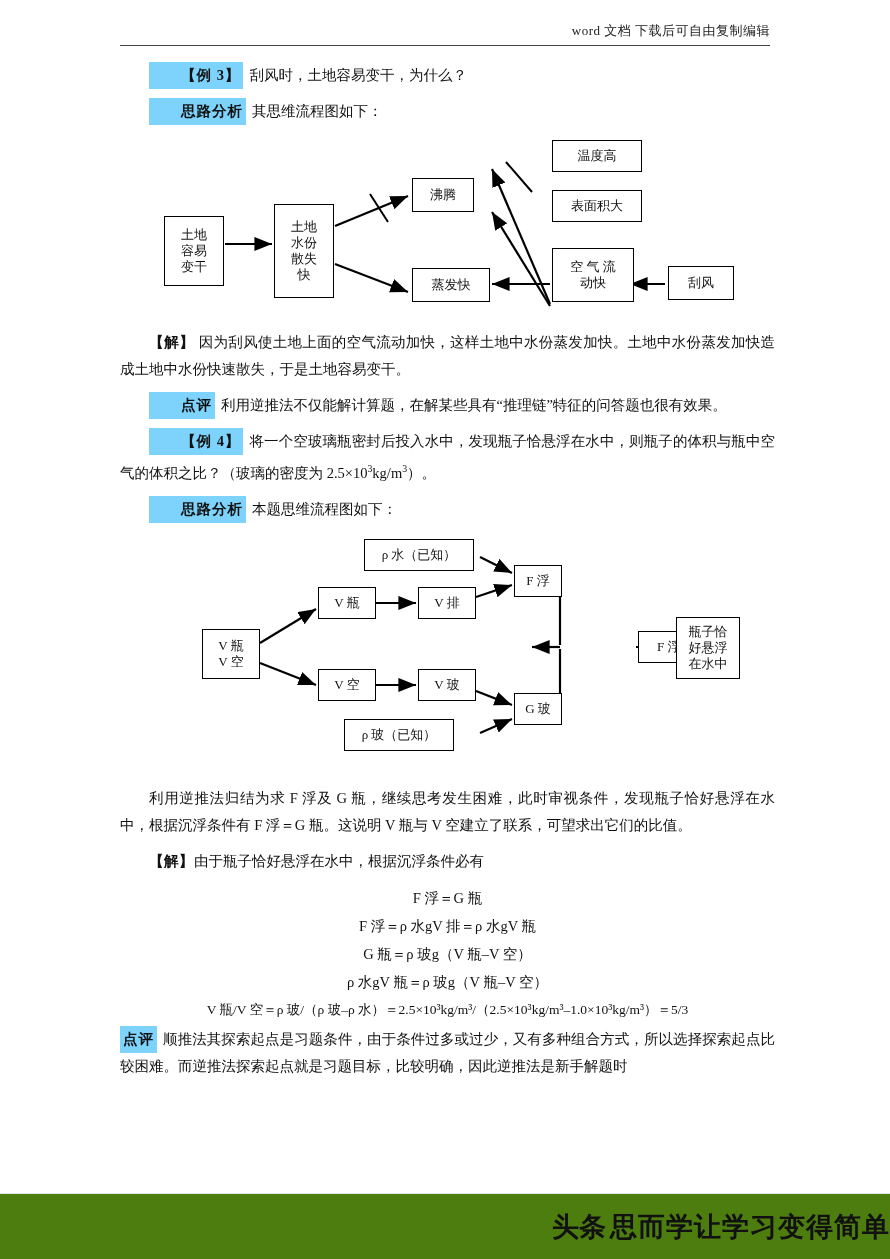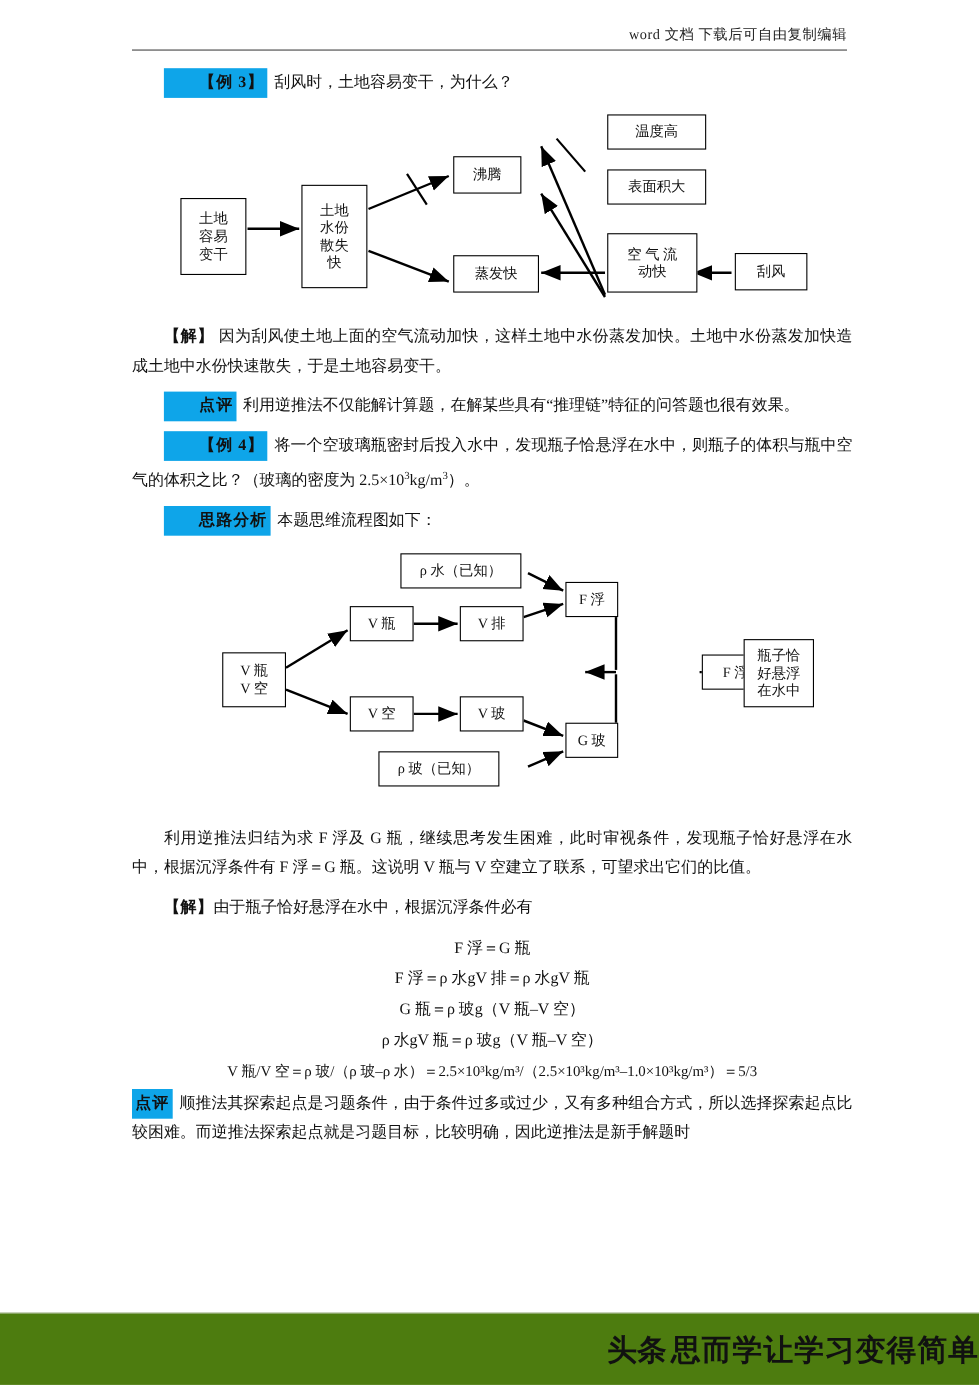--- a/index.html
+++ b/index.html
@@ -49,21 +49,21 @@
     text-align: justify;
   }
   .indent { text-indent: 2em; }
   .lbl-bold {
     font-weight: bold;
     letter-spacing: 0.5px;
   }
   .tag-box {
     display: inline-block;
     font-weight: bold;
-    background: #0ea5e9;
+    background: #7dd3fc;
     padding: 0 3px;
     margin-right: 6px;
     letter-spacing: 1px;
   }
   sup { font-size: 0.68em; vertical-align: super; }
 
   
   .diagram1 {
     position: relative;
     width: 655px;
@@ -136,20 +136,23 @@
 
   <div class="header">word 文档  下载后可自由复制编辑</div>
   <div class="header-rule"></div>
 
   <div class="content">
 
     <p class="para indent">
       <span class="tag-box">【例 3】</span><span>刮风时，土地容易变干，为什么？</span>
     </p>
 
+    <p class="para indent">
+      <span class="tag-box">思路分析</span><span>其思维流程图如下：</span>
+    </p>
 
     <div class="diagram1">
       <svg class="arrows" viewBox="0 0 655 185">
         <defs>
           <marker id="ah" markerWidth="9" markerHeight="9" refX="8" refY="3.2" orient="auto">
             <path d="M0,0 L8,3.2 L0,6.4 z" fill="#000"></path>
           </marker>
         </defs>
 
         <line x1="105" y1="110" x2="152" y2="110" stroke="#000" stroke-width="2.2" marker-end="url(#ah)"></line>

